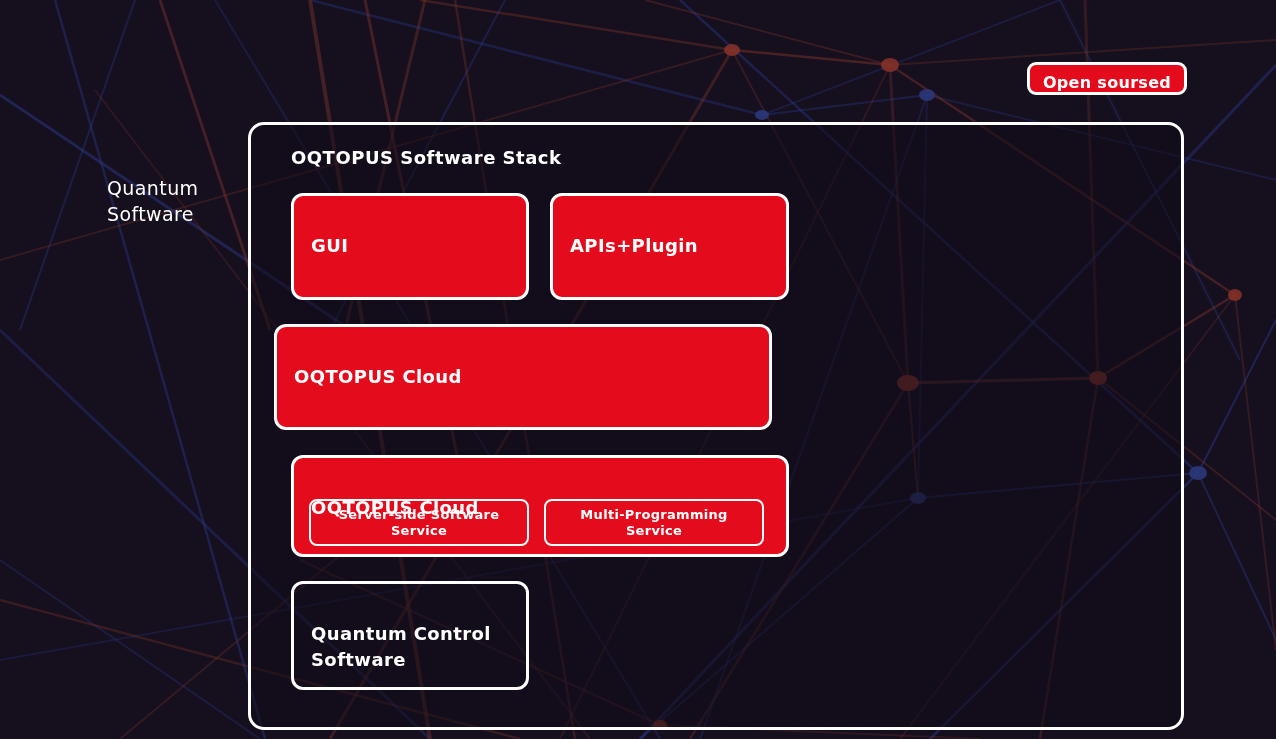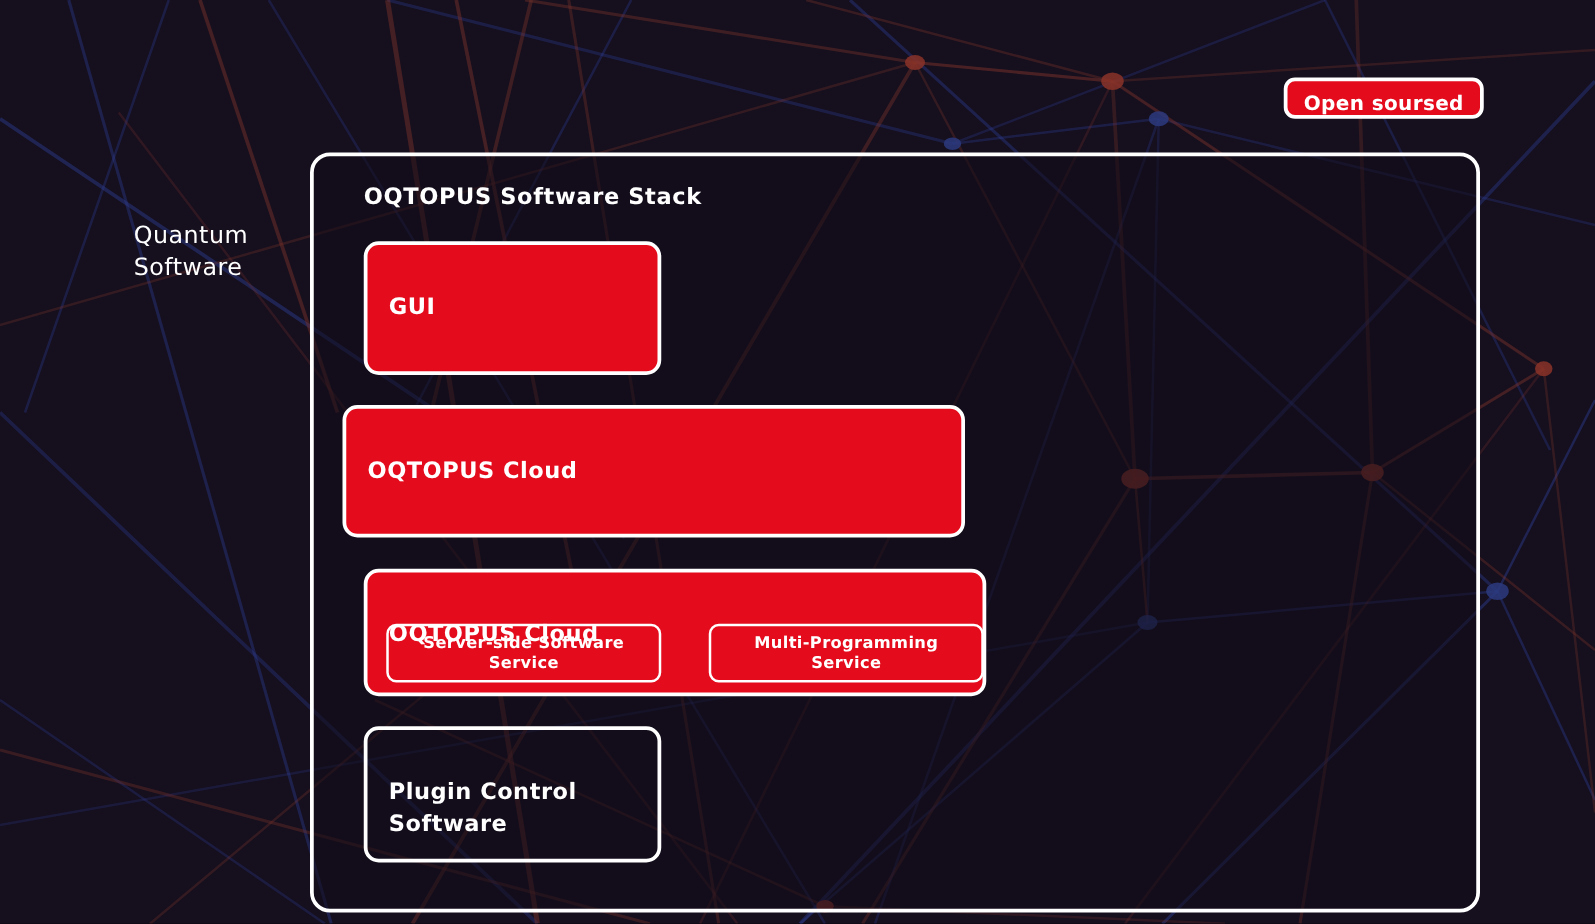--- a/index.html
+++ b/index.html
@@ -80,21 +80,21 @@
     border-radius: 8px;
     width: 220px; height: 47px;
     display: flex; align-items: center; justify-content: center;
     text-align: center;
     font-size: 13px; font-weight: bold;
     line-height: 16px; letter-spacing: 0.3px;
     white-space: normal;
     padding: 2px 8px;
   }
   .service-1 { left: 15px;  top: 41px; }
-  .service-2 { left: 273px; top: 41px; }
+  .service-2 { left: 250px; top: 41px; }
 </style>
 </head>
 <body>
 
 <div class="screen">
 
   <svg class="mesh" viewBox="0 0 1276 739" aria-hidden="true">
     <g fill="none" style="stroke:var(--mesh-blue,#2e3d92)">
       <line x1="0" y1="95" x2="500" y2="430" stroke-width="3" stroke-opacity="0.45"></line>
       <line x1="55" y1="0" x2="265" y2="739" stroke-width="2.5" stroke-opacity="0.4"></line>
@@ -173,36 +173,39 @@
   <div class="side-label">Quantum
 Software</div>
 
   <div class="stack-container">
     <div class="stack-title">OQTOPUS Software Stack</div>
 
     <div class="box red box-gui">
       <span>GUI</span>
     </div>
 
+    <div class="box red box-apis">
+      <span>APIs+Plugin</span>
+    </div>
 
     <div class="box red box-cloud">
       <span>OQTOPUS Cloud</span>
     </div>
 
     <div class="box red box-engine">
       <span>OQTOPUS Cloud</span>
       <div class="service service-1">
         <span>Server-side Software Service</span>
       </div>
       <div class="service service-2">
         <span>Multi-Programming Service</span>
       </div>
     </div>
 
     <div class="box dark box-qcs">
-      <span>Plugin Control
+      <span>Quantum Control
 Software</span>
     </div>
 
 
   </div>
 
 </div>
 
 </body></html>

